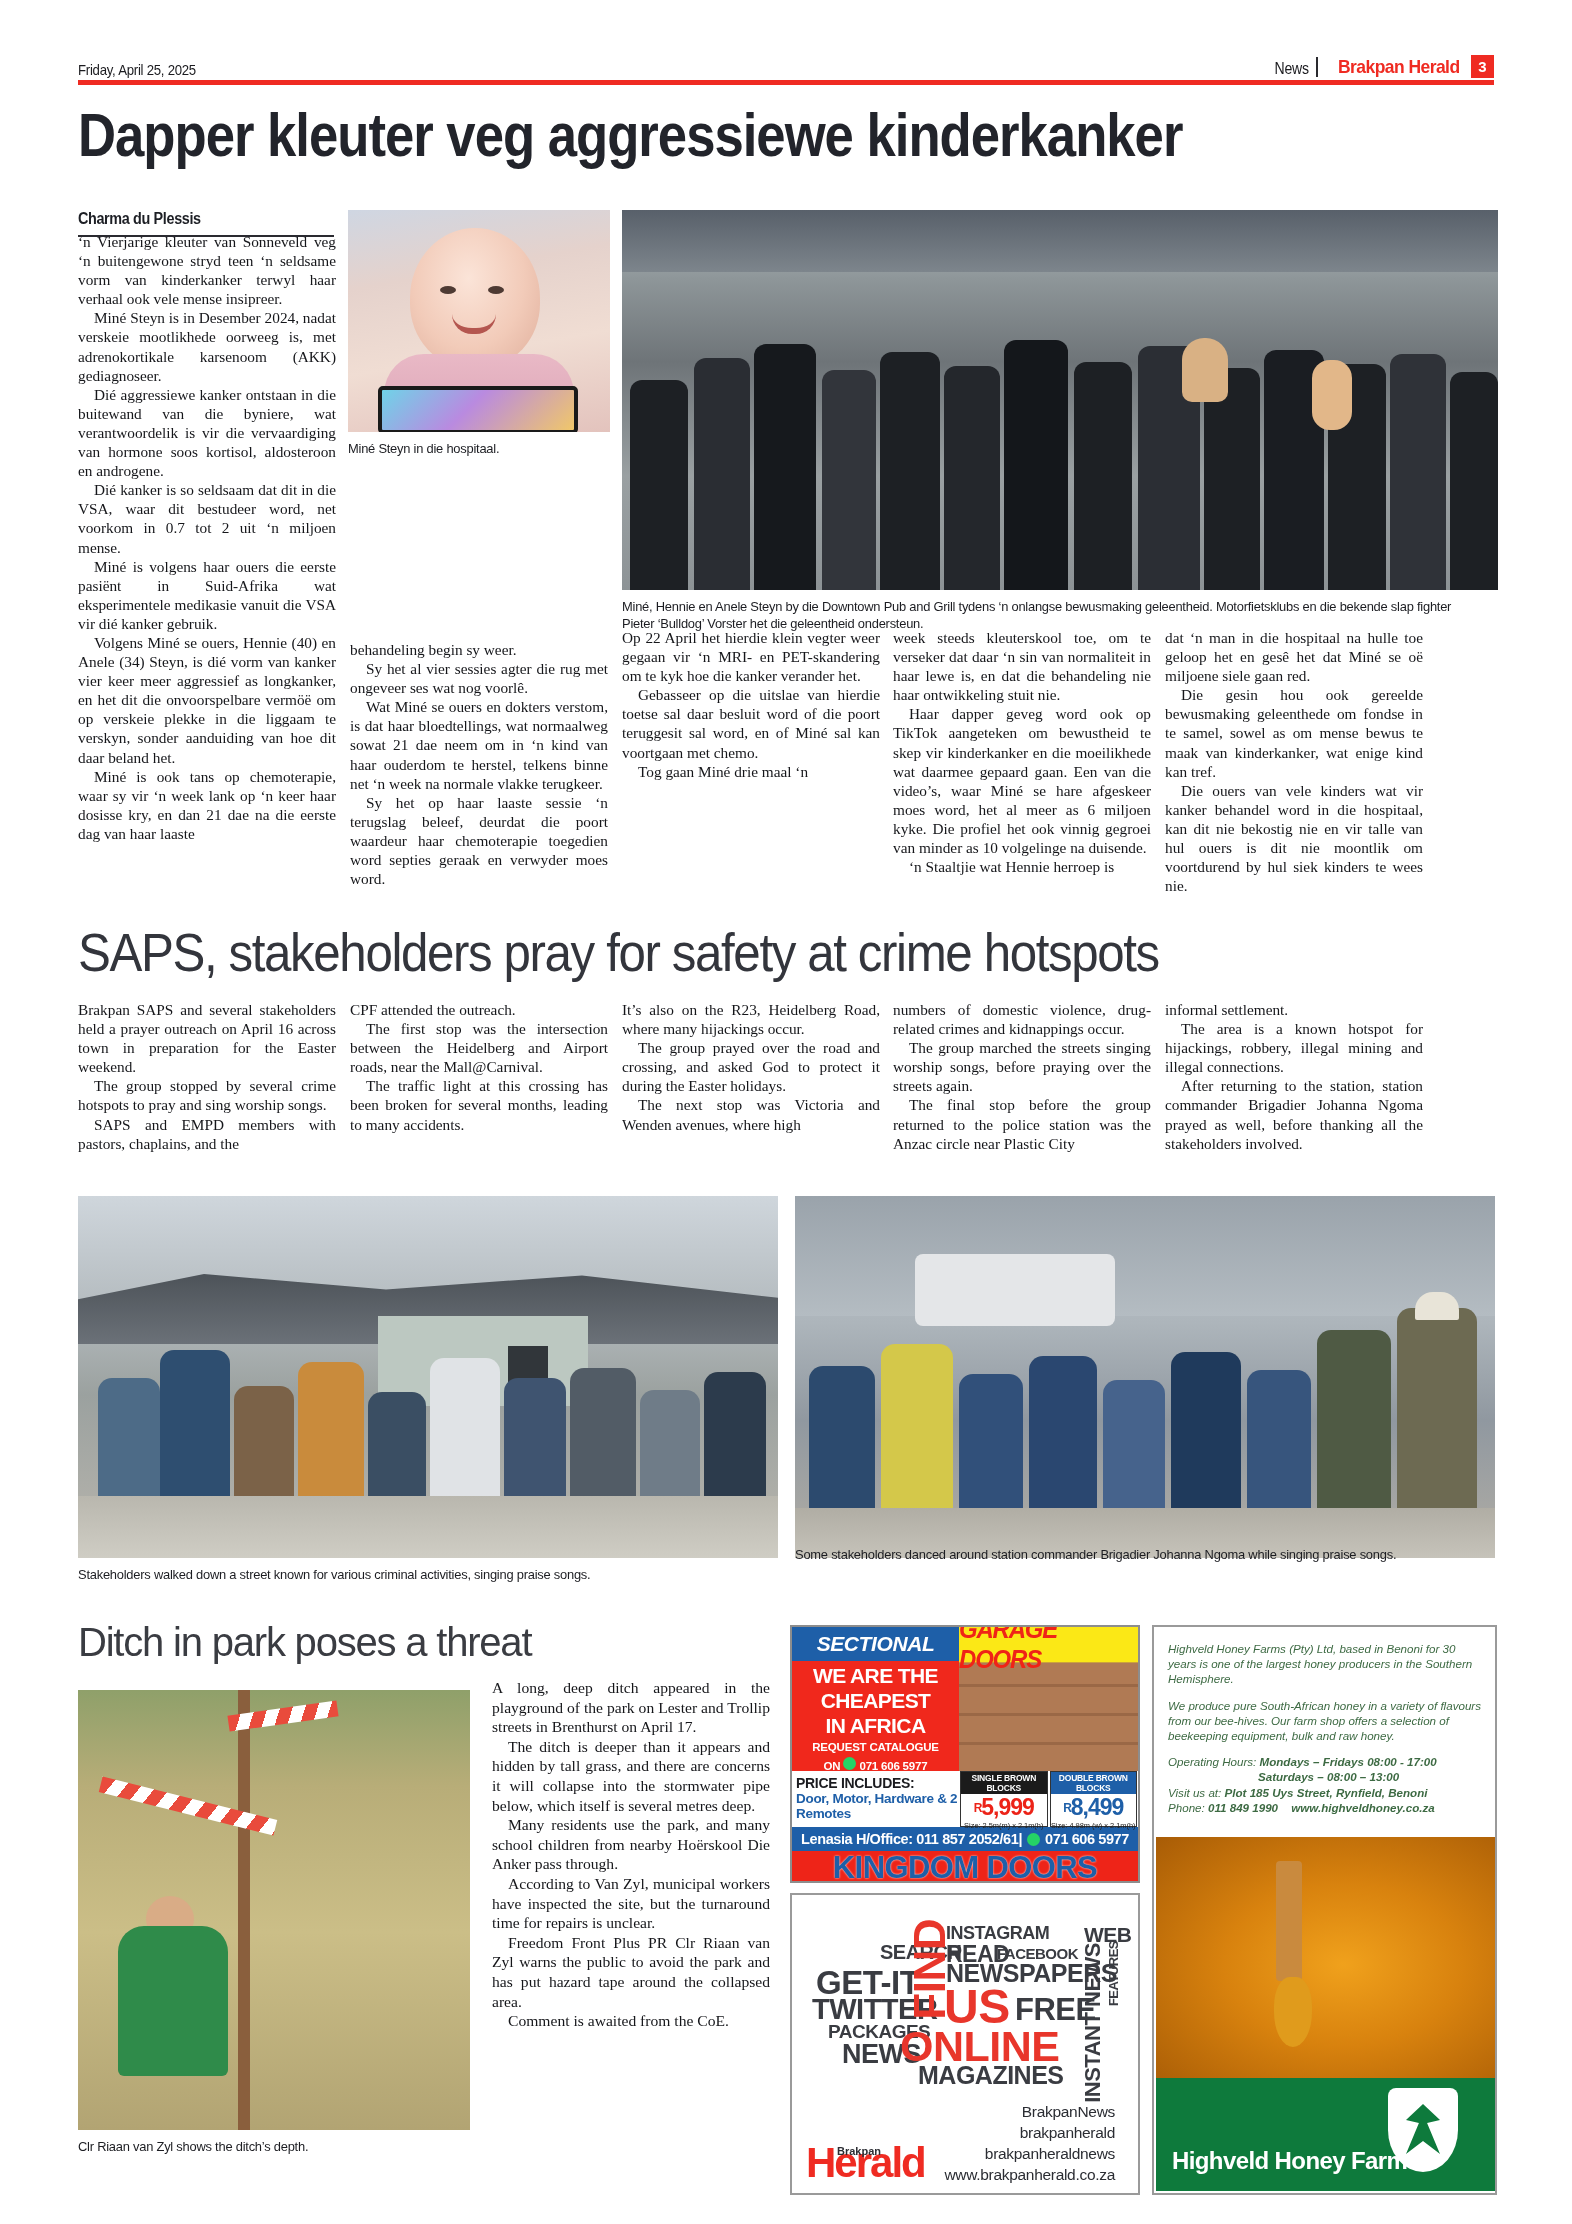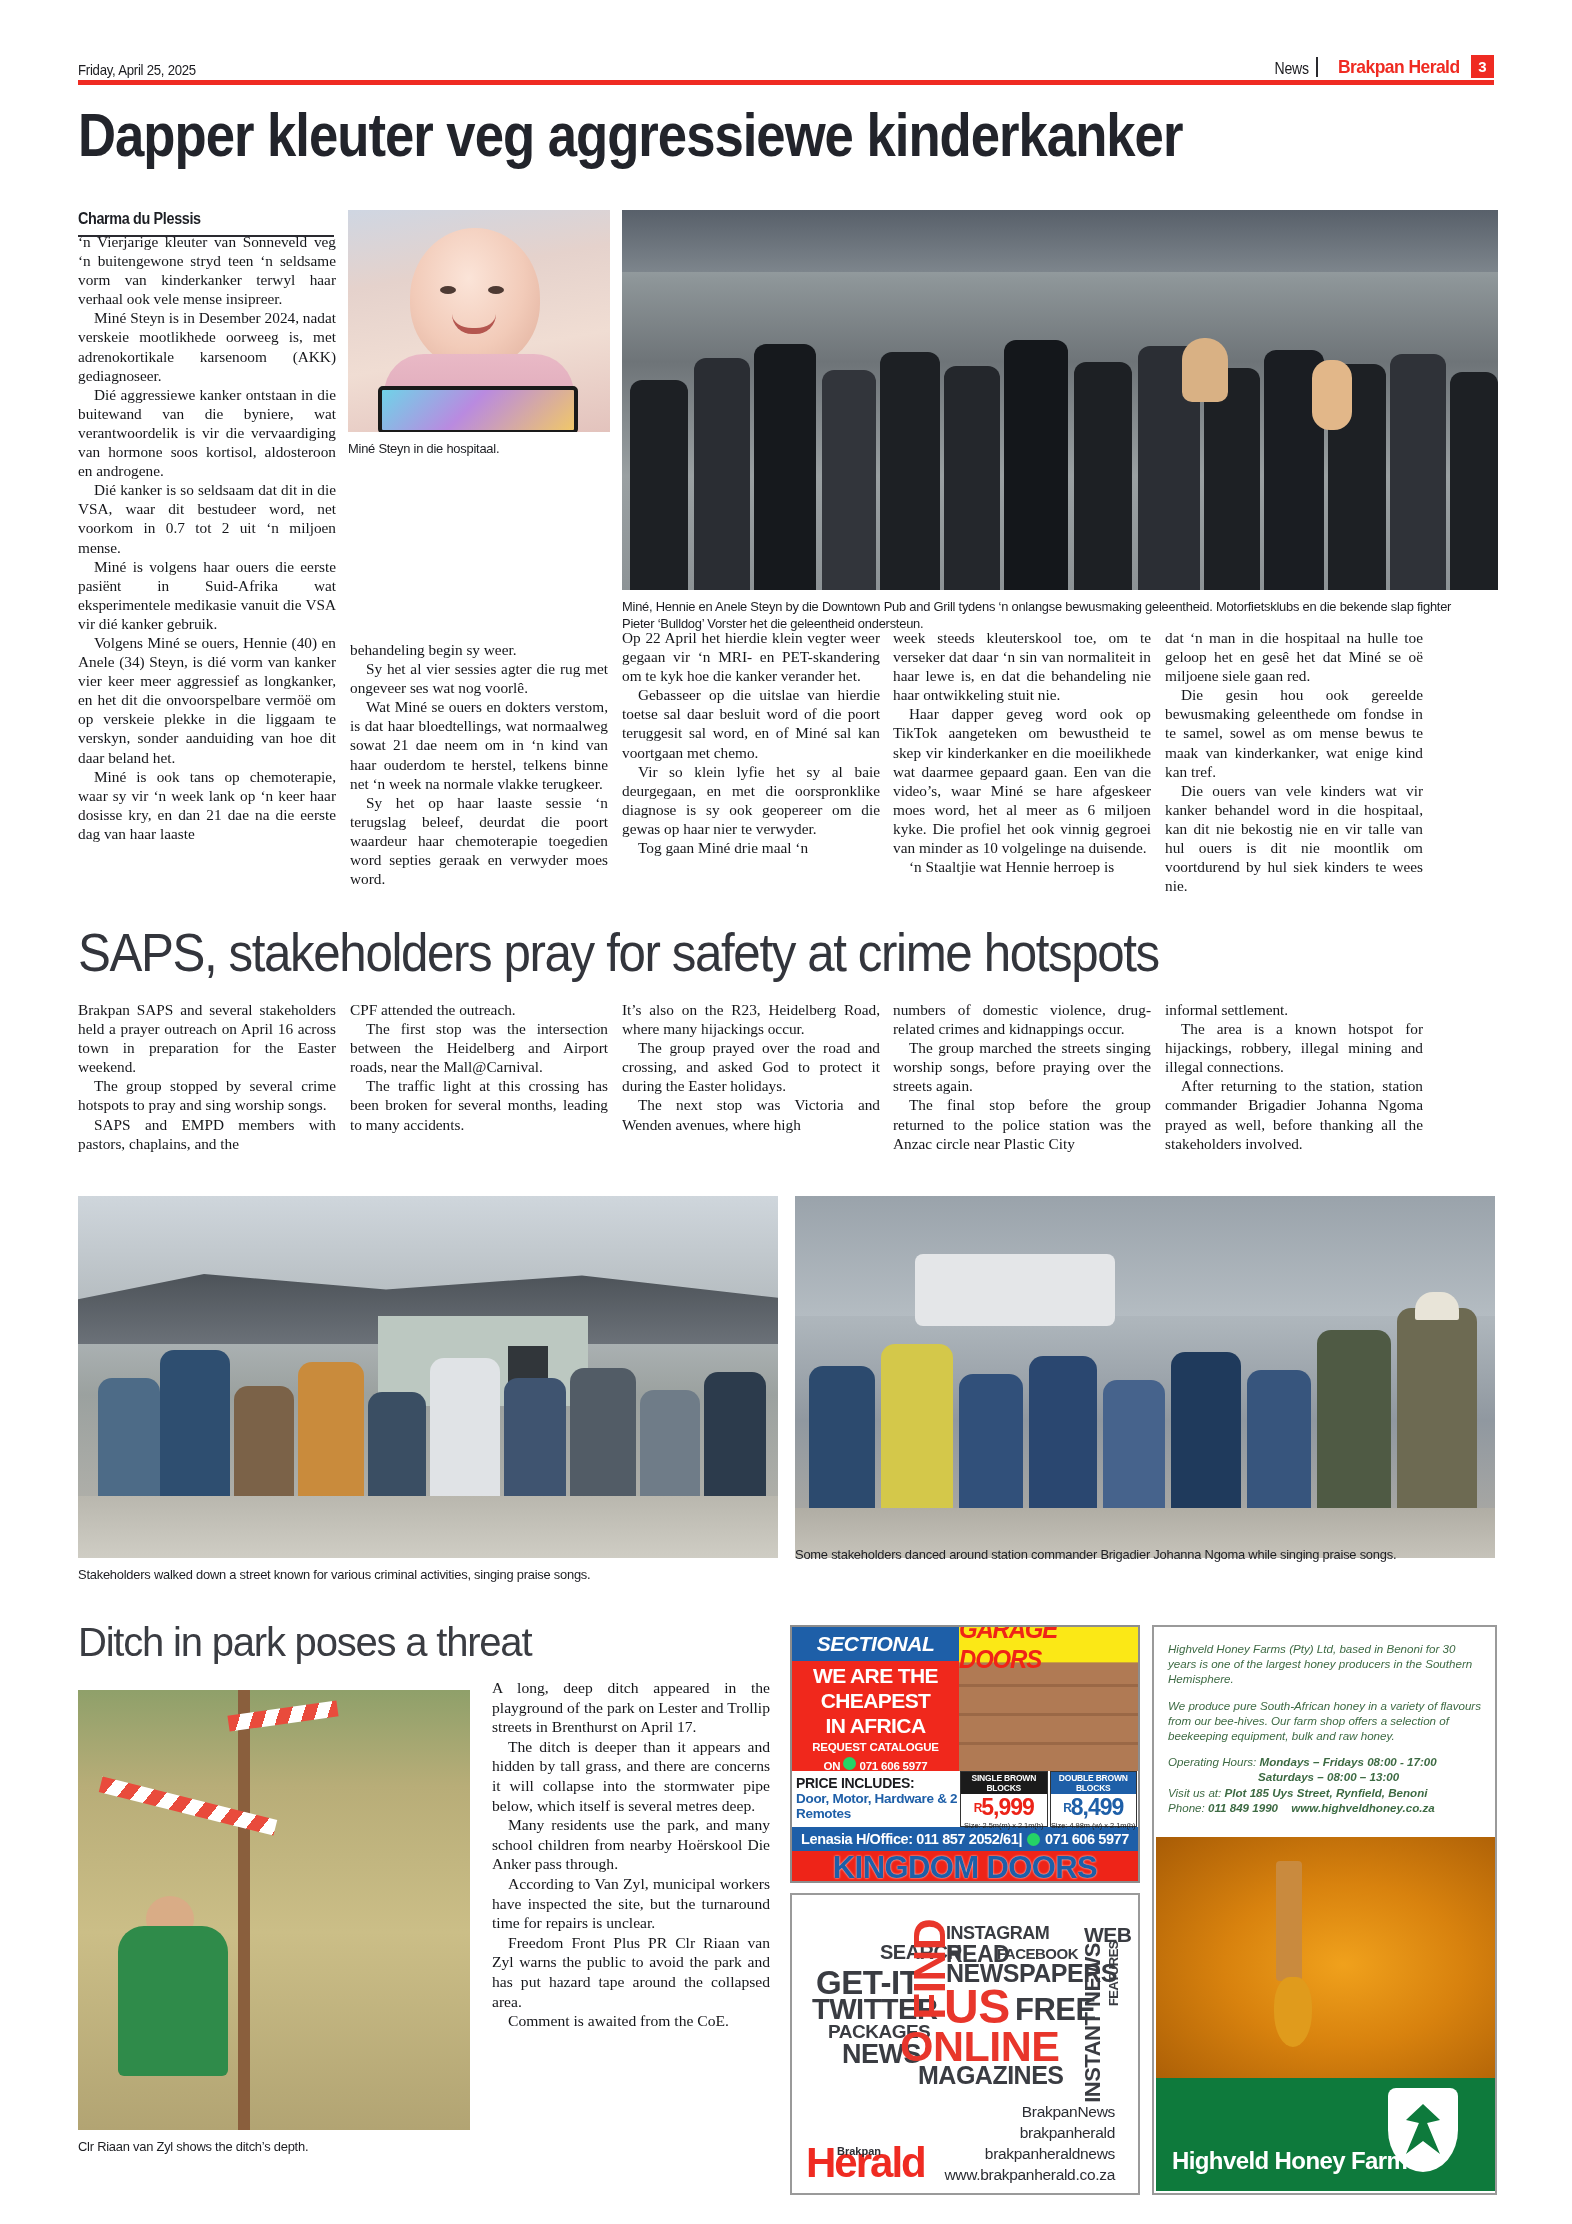--- a/index.html
+++ b/index.html
@@ -284,21 +284,20 @@
     </div>
   <div class="col" id="a1c2">
       <p class="first">behandeling begin sy weer.</p>
       <p>Sy het al vier sessies agter die rug met ongeveer ses wat nog voorlê.</p>
       <p>Wat Miné se ouers en dokters verstom, is dat haar bloedtellings, wat normaalweg sowat 21 dae neem om in ‘n kind van haar ouderdom te herstel, telkens binne net ‘n week na normale vlakke terugkeer.</p>
       <p>Sy het op haar laaste sessie ‘n terugslag beleef, deurdat die poort waardeur haar chemoterapie toegedien word septies geraak en verwyder moes word.</p>
     </div>
   <div class="col" id="a1c3">
       <p class="first">Op 22 April het hierdie klein vegter weer gegaan vir ‘n MRI- en PET-skandering om te kyk hoe die kanker verander het.</p>
       <p>Gebasseer op die uitslae van hierdie toetse sal daar besluit word of die poort teruggesit sal word, en of Miné sal kan voortgaan met chemo.</p>
-      <p>Vir so klein lyfie het sy al baie deurgegaan, en met die oorspronklike diagnose is sy ook geopereer om die gewas op haar nier te verwyder.</p>
       <p>Tog gaan Miné drie maal ‘n</p>
     </div>
   <div class="col" id="a1c4">
       <p class="first">week steeds kleuterskool toe, om te verseker dat daar ‘n sin van normaliteit in haar lewe is, en dat die behandeling nie haar ontwikkeling stuit nie.</p>
       <p>Haar dapper geveg word ook op TikTok aangeteken om bewustheid te skep vir kinderkanker en die moeilikhede wat daarmee gepaard gaan. Een van die video’s, waar Miné se hare afgeskeer moes word, het al meer as 6 miljoen kyke. Die profiel het ook vinnig gegroei van minder as 10 volgelinge na duisende.</p>
       <p>‘n Staaltjie wat Hennie herroep is</p>
     </div>
   <div class="col" id="a1c5" style="left:1165px;width:258px;">
       <p class="first">dat ‘n man in die hospitaal na hulle toe geloop het en gesê het dat Miné se oë miljoene siele gaan red.</p>
       <p>Die gesin hou ook gereelde bewusmaking geleenthede om fondse in te samel, sowel as om mense bewus te maak van kinderkanker, wat enige kind kan tref.</p>

